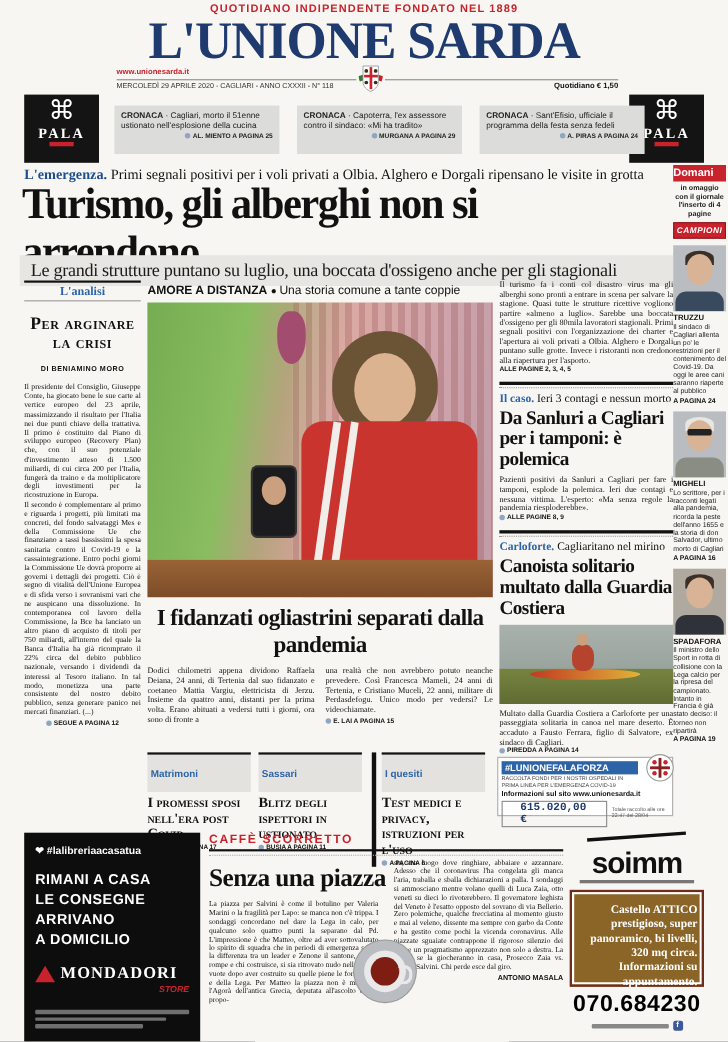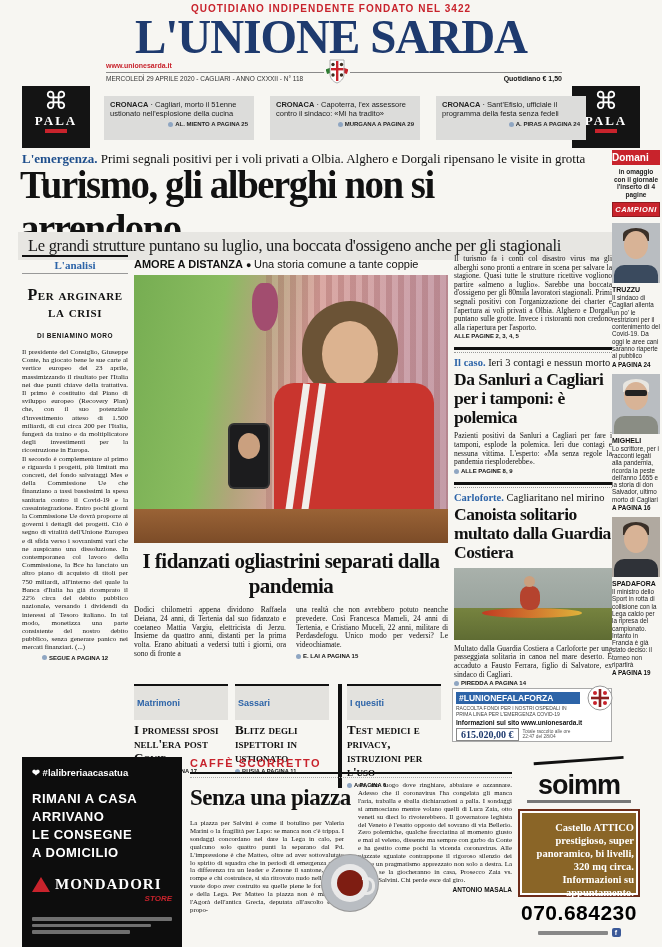--- a/index.html
+++ b/index.html
@@ -126,22 +126,22 @@
   .mini-by{font-family:"Liberation Sans",sans-serif;font-weight:bold;font-size:5.8px;margin-top:3px;}
   .mini-q{border-left:4px solid #111;padding-left:5px;margin-left:2px;}
 
   
   .fund{top:688px;left:452px;width:160px;height:54px;border:1px solid #aaa;background:#fff;padding:3px;box-sizing:border-box;}
   .fund-bar{background:#2d64a8;color:#fff;font-family:"Liberation Sans",sans-serif;font-weight:bold;
             font-size:8.5px;padding:1px 3px;width:118px;}
   .fund-l1{font-family:"Liberation Sans",sans-serif;font-size:5px;line-height:5.8px;color:#444;margin-top:2px;width:120px;}
   .fund-l2{font-family:"Liberation Sans",sans-serif;font-weight:bold;font-size:6.5px;margin-top:1px;}
   .fund-row{display:flex;align-items:center;margin-top:2px;}
-  .fund-amt{border:1px solid #888;color:#1e3a6e;font-family:Liberation Serif, serif;font-weight:bold;
-            font-size:10px;padding:0 4px;}
+  .fund-amt{border:1px solid #888;color:#1e3a6e;font-family:Liberation Mono, monospace;font-weight:bold;
+            font-size:10px;padding:0 16px;}
   .fund-note{font-family:"Liberation Sans",sans-serif;font-size:4.8px;color:#555;margin-left:4px;width:60px;line-height:5.5px;}
   .clover{position:absolute;top:-4px;right:-2px;}
 
   
   .mond{top:757px;left:22px;width:160px;height:190px;background:#0d0d0d;color:#fff;
         font-family:"Liberation Sans",sans-serif;padding:10px 10px;box-sizing:border-box;}
   .mond-tag{font-weight:bold;font-size:9.5px;}
   .mond-lines{margin-top:12px;font-weight:bold;font-size:13px;line-height:18px;letter-spacing:0.5px;}
   .mond-logo{margin-top:14px;display:flex;align-items:center;}
   .mond-tri{width:0;height:0;border-left:9px solid transparent;border-right:9px solid transparent;
@@ -181,21 +181,21 @@
   .soimm-foot{display:flex;align-items:center;justify-content:center;gap:4px;margin-top:3px;}
   .soimm-foot .bar{width:70px;height:4px;background:#888;border-radius:1px;}
   .fb{width:9px;height:9px;background:#3b5998;color:#fff;font-weight:bold;font-size:7px;
       text-align:center;line-height:9px;border-radius:2px;}
 </style>
 </head>
 <body>
 
 <div class="page">
 
-  <div class="abs tagline">QUOTIDIANO INDIPENDENTE FONDATO NEL 3422</div>
+  <div class="abs tagline">QUOTIDIANO INDIPENDENTE FONDATO NEL 1889</div>
   <div class="abs mast-title">L'UNIONE SARDA</div>
   <div class="abs subbar">
     <span class="site">www.unionesarda.it</span>
     <div class="subrule"></div>
     <span class="dateline">MERCOLEDÌ 29 APRILE 2020 - CAGLIARI - ANNO CXXXII - N° 118</span>
     <span class="price">Quotidiano € 1,50</span>
     <span class="crest">
       <svg width="22" height="26" viewBox="0 0 22 26">
         <rect x="0" y="10" width="9" height="5" fill="#2e7d32" transform="rotate(-18 4 12)"></rect>
         <rect x="13" y="10" width="9" height="5" fill="#c8232c" transform="rotate(18 18 12)"></rect>
@@ -383,22 +383,22 @@
         <circle cx="8" cy="18" r="2" fill="#c8232c"></circle>
           <circle cx="18" cy="18" r="2" fill="#c8232c"></circle>
       </svg>
     </div>
   </div>
 
   <div class="abs mond">
     <div class="mond-tag"><span>❤ </span><span>#lalibreriaacasatua</span></div>
     <div class="mond-lines">
       <div>RIMANI A CASA</div>
+      <div>LE CONSEGNE</div>
       <div>ARRIVANO</div>
-      <div>LE CONSEGNE</div>
       <div>A DOMICILIO</div>
     </div>
     <div class="mond-logo">
       <div class="mond-tri"></div>
       <div class="mond-word">MONDADORI</div>
     </div>
     <div class="mond-store">STORE</div>
     <div class="mond-foot">
       <div class="bar"></div>
       <div class="bar" style="width:85%;"></div>

